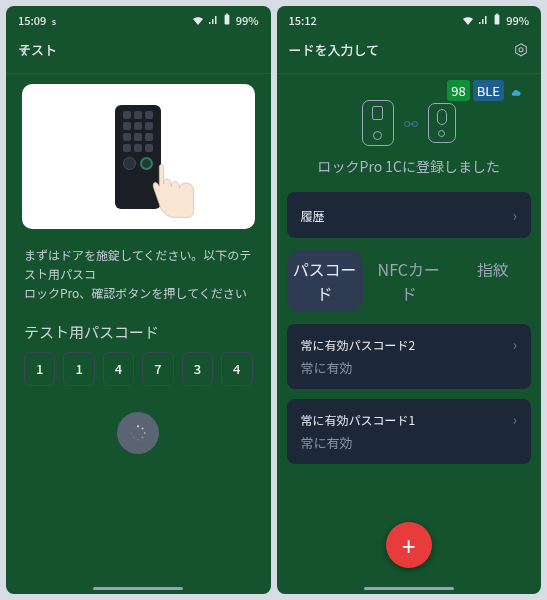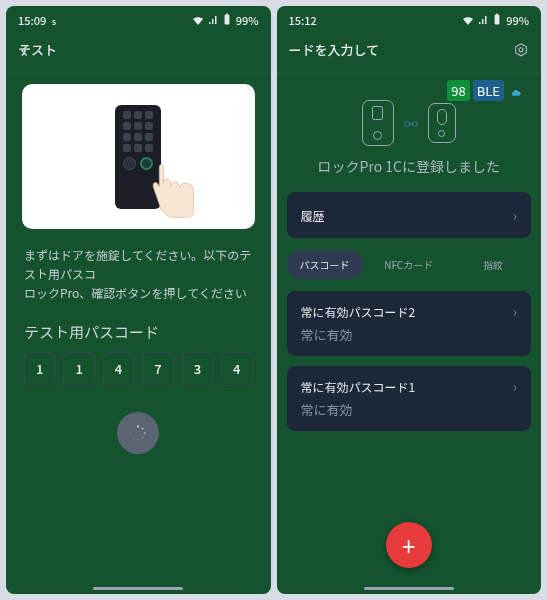--- a/index.html
+++ b/index.html
@@ -120,21 +120,21 @@
     display:flex; align-items:center; justify-content:space-between;
     padding:13px 14px; cursor:pointer;
   }
   .row-item.sub { padding:10px 14px 12px; flex-direction:column; align-items:flex-start; gap:4px; }
   .row-item .row-flex { display:flex; width:100%; justify-content:space-between; align-items:center;text-align:right; }
   .row-item .main { font-size:12px; color:#e8eaef; }
   .row-item .sub-text { font-size:13px; color:#8792a3; }
   .chev { color:#6e7a8f; font-size:14px; }
   .seg-tabs { display:flex; gap:8px; padding: 12px 10px 2px; }
   .seg {
-    flex:1; text-align:center; font-size:10px; color:#9aa3b3;
+    flex:1; text-align:center; font-size:16px; color:#9aa3b3;
     padding:7px 4px; border-radius:14px; cursor:pointer;
   }
   .seg.active { background:#2f3b52; color:#e8eaef; }
   .fab {
     position:absolute; bottom:26px; left:50%; transform:translateX(-50%);
     width:46px; height:46px; border-radius:50%; background:#e83b3b;
     display:flex; align-items:center; justify-content:center; color:#fff;
     font-size:24px; cursor:pointer; box-shadow:0 2px 6px rgba(0,0,0,.4);
   }
 </style>

